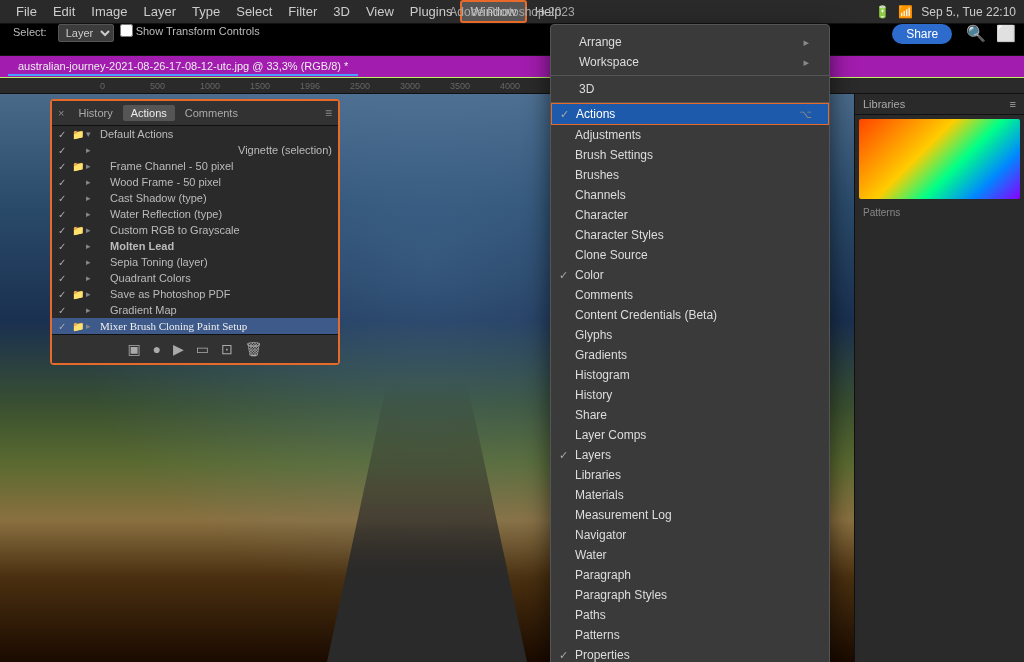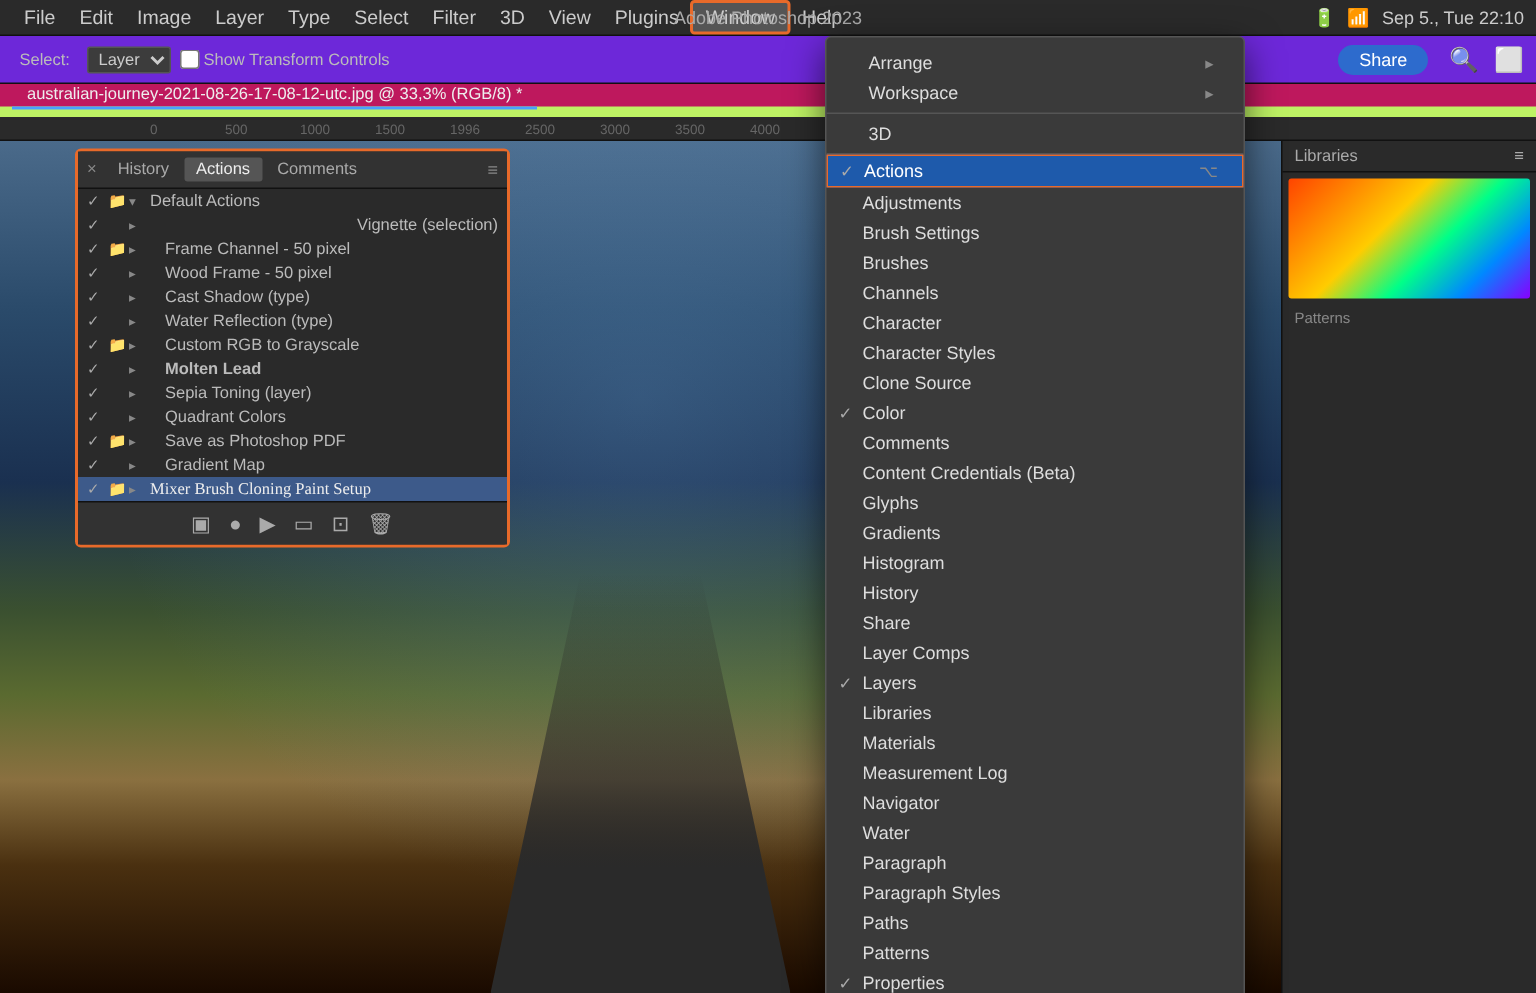--- a/index.html
+++ b/index.html
@@ -44,23 +44,23 @@
       display: flex;
       align-items: center;
       gap: 8px;
       font-size: 12px;
       color: #ccc;
     }
 
     
     .toolbar {
       height: 32px;
-      background: #6d28d9;
-      display: flex;
-      align-items: center;
+      background: #000000;
+      display: flex;
+      align-items: flex-start;
       padding: 0 8px;
       gap: 6px;
       border-bottom: 1px solid #111;
       position: relative;
       z-index: 90;
     }
     .toolbar-item {
       font-size: 11px;
       color: #bbb;
       padding: 2px 5px;
@@ -108,25 +108,25 @@
     .ruler-num {
       width: 50px;
       text-align: left;
       font-size: 9px;
       color: #666;
     }
 
     
     .tabbar {
       height: 22px;
-      background: #be185d;
+      background: #a21caf;
       display: flex;
       align-items: center;
       padding: 0 8px;
-      border-bottom: 7px solid #bef264;
+      border-bottom: 1px solid #bef264;
     }
     .tab-item {
       font-size: 11px;
       color: #aaa;
       padding: 2px 10px;
       border-bottom: 2px solid transparent;
       cursor: pointer;
     }
     .tab-item.active { color: #eee; border-bottom-color: #4a9eff; }
 

